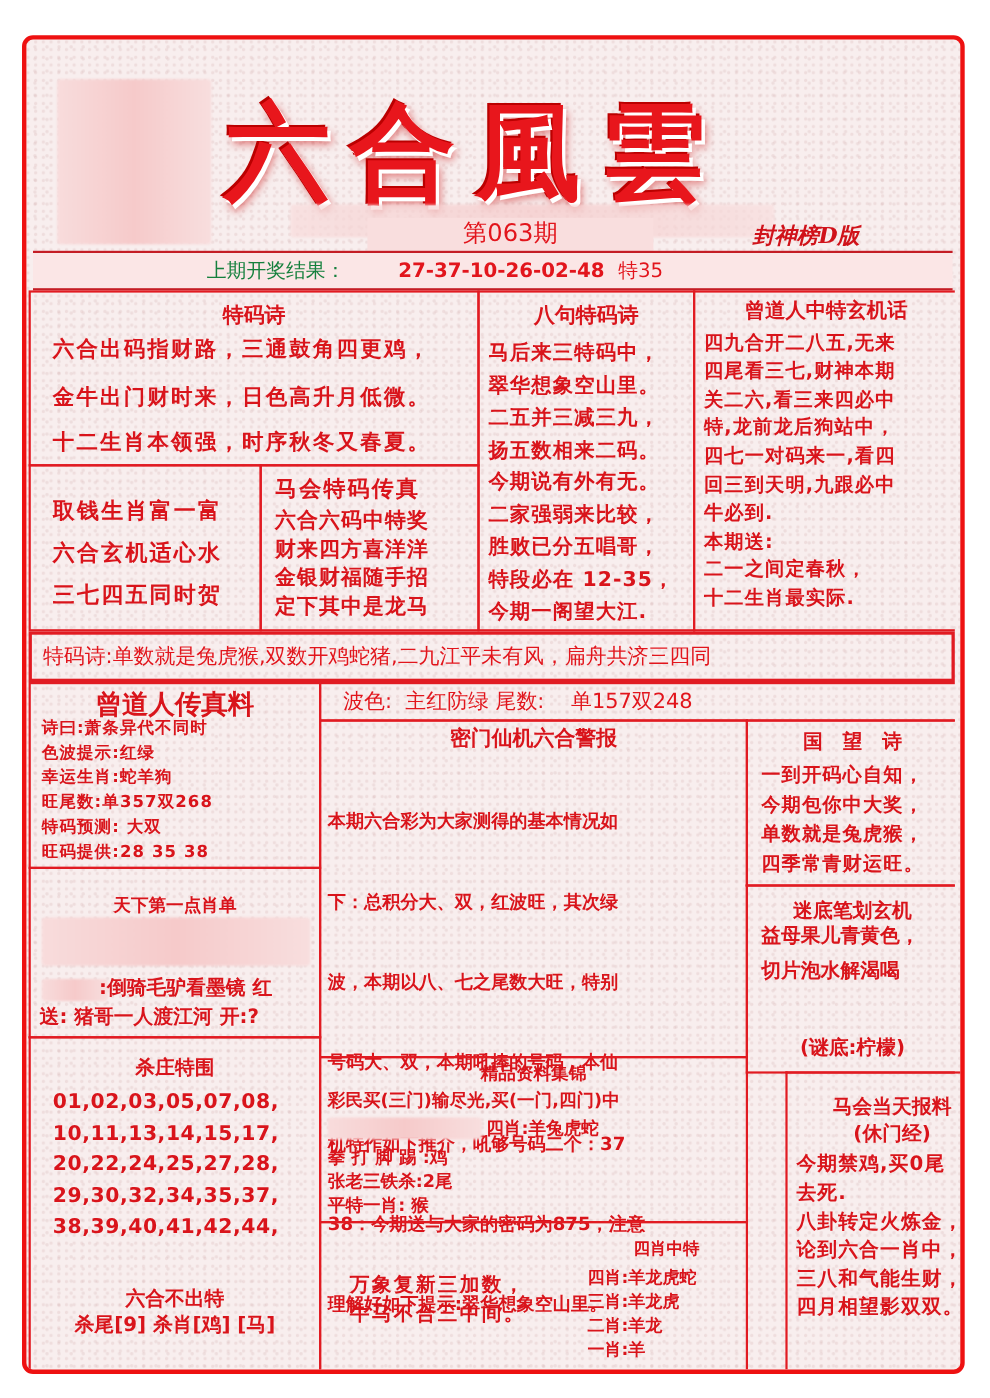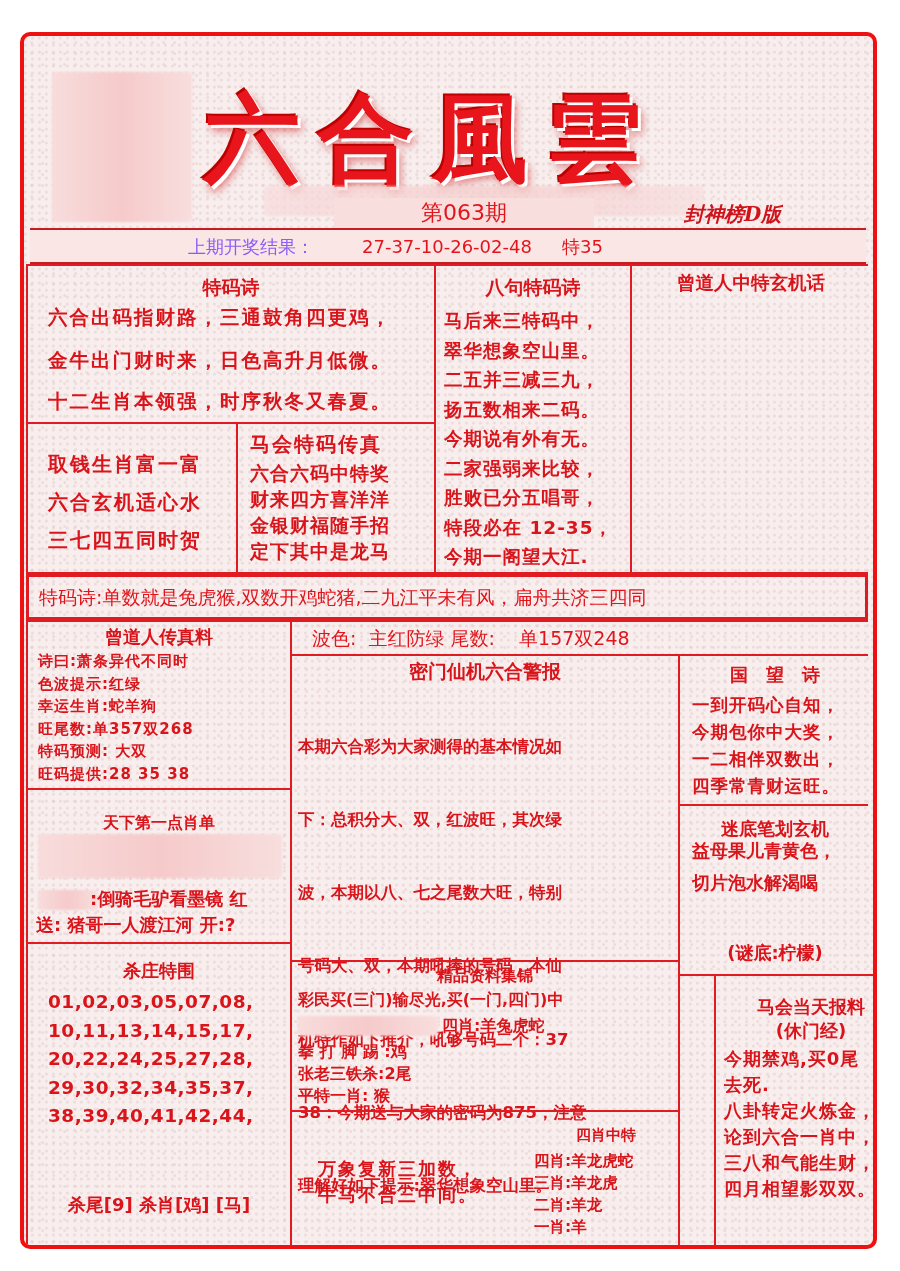--- a/index.html
+++ b/index.html
@@ -37,22 +37,22 @@
 <div class="frame">
 
   <div class="abs blur" style="left:28px;top:36px;width:140px;height:150px;"></div>
   <div class="abs header-title" style="left:180px;top:40px;">六合風雲</div>
   <div class="abs blur" style="left:240px;top:150px;width:440px;height:30px;opacity:.7"></div>
   <div class="abs" style="left:310px;top:162px;width:260px;height:36px;background:#f9dede;"></div>
   <div class="abs t center" style="left:310px;top:166px;width:260px;font-size:22px;font-weight:normal;color:#e2151c;">第063期</div>
   <div class="abs t" style="left:660px;top:168px;font-size:20px;font-style:italic;font-family:'DejaVu Serif',serif;color:#d0121a;">封神榜D版</div>
 
   <div class="abs" style="left:6px;top:192px;width:836px;height:36px;border-top:2px solid #c41d25;border-bottom:2px solid #c41d25;background:#fbe6e6;">
-    <span class="abs t" style="left:158px;top:8px;font-size:18px;font-weight:normal;color:#8b5cf6;">上期开奖结果：</span>
-    <span class="abs t" style="left:332px;top:8px;font-size:18px;font-weight:normal;color:#e2151c;">27-37-10-26-02-48</span>
+    <span class="abs t" style="left:158px;top:8px;font-size:18px;font-weight:normal;color:#15803d;">上期开奖结果：</span>
+    <span class="abs t" style="left:332px;top:8px;font-size:18px;font-weight:bold;color:#e2151c;">27-37-10-26-02-48</span>
     <span class="abs t" style="left:532px;top:8px;font-size:18px;font-weight:normal;color:#e2151c;">特35</span>
   </div>
 
   <div class="abs box" style="left:2px;top:228px;width:410px;height:160px;">
     <div class="abs t center" style="left:0;top:12px;width:406px;font-size:19px;">特码诗</div>
     <div class="abs t" style="left:20px;top:42px;font-size:19.5px;letter-spacing:2px;">六合出码指财路，三通鼓角四更鸡，</div>
     <div class="abs t" style="left:20px;top:85px;font-size:19.5px;letter-spacing:2px;">金牛出门财时来，日色高升月低微。</div>
     <div class="abs t" style="left:20px;top:126px;font-size:19.5px;letter-spacing:2px;">十二生肖本领强，时序秋冬又春夏。</div>
   </div>
 
@@ -80,28 +80,40 @@
       <span class="line">今期说有外有无。</span>
       <span class="line">二家强弱来比较，</span>
       <span class="line">胜败已分五唱哥，</span>
       <span class="line">特段必在 12-35，</span>
       <span class="line">今期一阁望大江.</span>
     </div>
   </div>
 
   <div class="abs box" style="left:606px;top:228px;width:238px;height:310px;border-right:none;">
     <div class="abs t center" style="left:0;top:8px;width:238px;font-size:18.5px;">曾道人中特玄机话</div>
+    <div class="abs" style="left:8px;top:34px;font-size:17.5px;font-weight:bold;line-height:25.8px;letter-spacing:1px;white-space:nowrap;">
+      <span class="line">四九合开二八五,无来</span>
+      <span class="line">四尾看三七,财神本期</span>
+      <span class="line">关二六,看三来四必中</span>
+      <span class="line">特,龙前龙后狗站中，</span>
+      <span class="line">四七一对码来一,看四</span>
+      <span class="line">回三到天明,九跟必中</span>
+      <span class="line">牛必到.</span>
+      <span class="line">本期送:</span>
+      <span class="line">二一之间定春秋，</span>
+      <span class="line">十二生肖最实际.</span>
+    </div>
   </div>
 
   <div class="abs box" style="left:2px;top:538px;width:842px;height:46px;border-width:3px;">
     <div class="abs t" style="left:10px;top:11px;font-size:19px;font-weight:normal;color:#e2151c;">特码诗:单数就是兔虎猴,双数开鸡蛇猪,二九江平未有风，扁舟共济三四同</div>
   </div>
 
   <div class="abs box" style="left:2px;top:584px;width:266px;height:170px;">
-    <div class="abs t center" style="left:0;top:6px;width:262px;font-size:18px;">曾道人传真料</div>
+    <div class="abs t center" style="left:0;top:6px;width:262px;font-size:24px;">曾道人传真料</div>
     <div class="abs" style="left:10px;top:28px;font-size:15px;font-weight:bold;line-height:22.5px;letter-spacing:1px;">
       <span class="line">诗曰:萧条异代不同时</span>
       <span class="line">色波提示:红绿</span>
       <span class="line">幸运生肖:蛇羊狗</span>
       <span class="line">旺尾数:单357双268</span>
       <span class="line">特码预测: 大双</span>
       <span class="line">旺码提供:28 35 38</span>
     </div>
   </div>
 
@@ -115,20 +127,21 @@
 
   <div class="abs box" style="left:2px;top:906px;width:266px;height:303px;border-bottom:none;">
     <div class="abs t center" style="left:0;top:18px;width:262px;font-size:18px;">杀庄特围</div>
     <div class="abs" style="left:20px;top:44px;font-size:18.5px;font-weight:bold;line-height:28.5px;letter-spacing:.5px;">
       <span class="line">01,02,03,05,07,08,</span>
       <span class="line">10,11,13,14,15,17,</span>
       <span class="line">20,22,24,25,27,28,</span>
       <span class="line">29,30,32,34,35,37,</span>
       <span class="line">38,39,40,41,42,44,</span>
     </div>
+    <div class="abs t center" style="left:0;top:228px;width:262px;font-size:18px;">六合不出特</div>
     <div class="abs t center" style="left:0;top:252px;width:262px;font-size:18px;">杀尾[9]  杀肖[鸡] [马]</div>
   </div>
 
   <div class="abs box" style="left:266px;top:584px;width:578px;height:36px;border-right:none;padding-left:44px;">
     <div class="abs t" style="left:20px;top:7px;font-size:19px;font-weight:normal;white-space:pre;color:#e2151c;">波色:  主红防绿 尾数:    单157双248</div>
   </div>
 
   <div class="abs box" style="left:266px;top:618px;width:390px;height:308px;">
     <div class="abs t center" style="left:0;top:6px;width:386px;font-size:19px;">密门仙机六合警报</div>
     <div class="abs" style="left:6px;top:30px;font-size:16.5px;font-weight:bold;line-height:24.4px;white-space:pre;">
@@ -166,21 +179,21 @@
       <span class="line">二肖:羊龙</span>
       <span class="line">一肖:羊</span>
     </div>
   </div>
 
   <div class="abs box" style="left:654px;top:618px;width:190px;height:152px;border-right:none;">
     <div class="abs t center" style="left:0;top:10px;width:190px;font-size:18px;white-space:pre;">国　望　诗</div>
     <div class="abs" style="left:12px;top:36px;font-size:17.5px;font-weight:bold;line-height:27px;letter-spacing:1px;">
       <span class="line">一到开码心自知，</span>
       <span class="line">今期包你中大奖，</span>
-      <span class="line">一二相伴双数出，</span>
+      <span class="line">单数就是兔虎猴，</span>
       <span class="line">四季常青财运旺。</span>
     </div>
   </div>
 
   <div class="abs box" style="left:654px;top:768px;width:190px;height:172px;border-right:none;">
     <div class="abs t center" style="left:0;top:14px;width:190px;font-size:18px;">迷底笔划玄机</div>
     <div class="abs t" style="left:12px;top:36px;font-size:18px;">益母果儿青黄色，</div>
     <div class="abs t" style="left:12px;top:68px;font-size:18px;">切片泡水解渴喝</div>
     <div class="abs t center" style="left:0;top:138px;width:190px;font-size:18px;">(谜底:柠檬)</div>
   </div>

